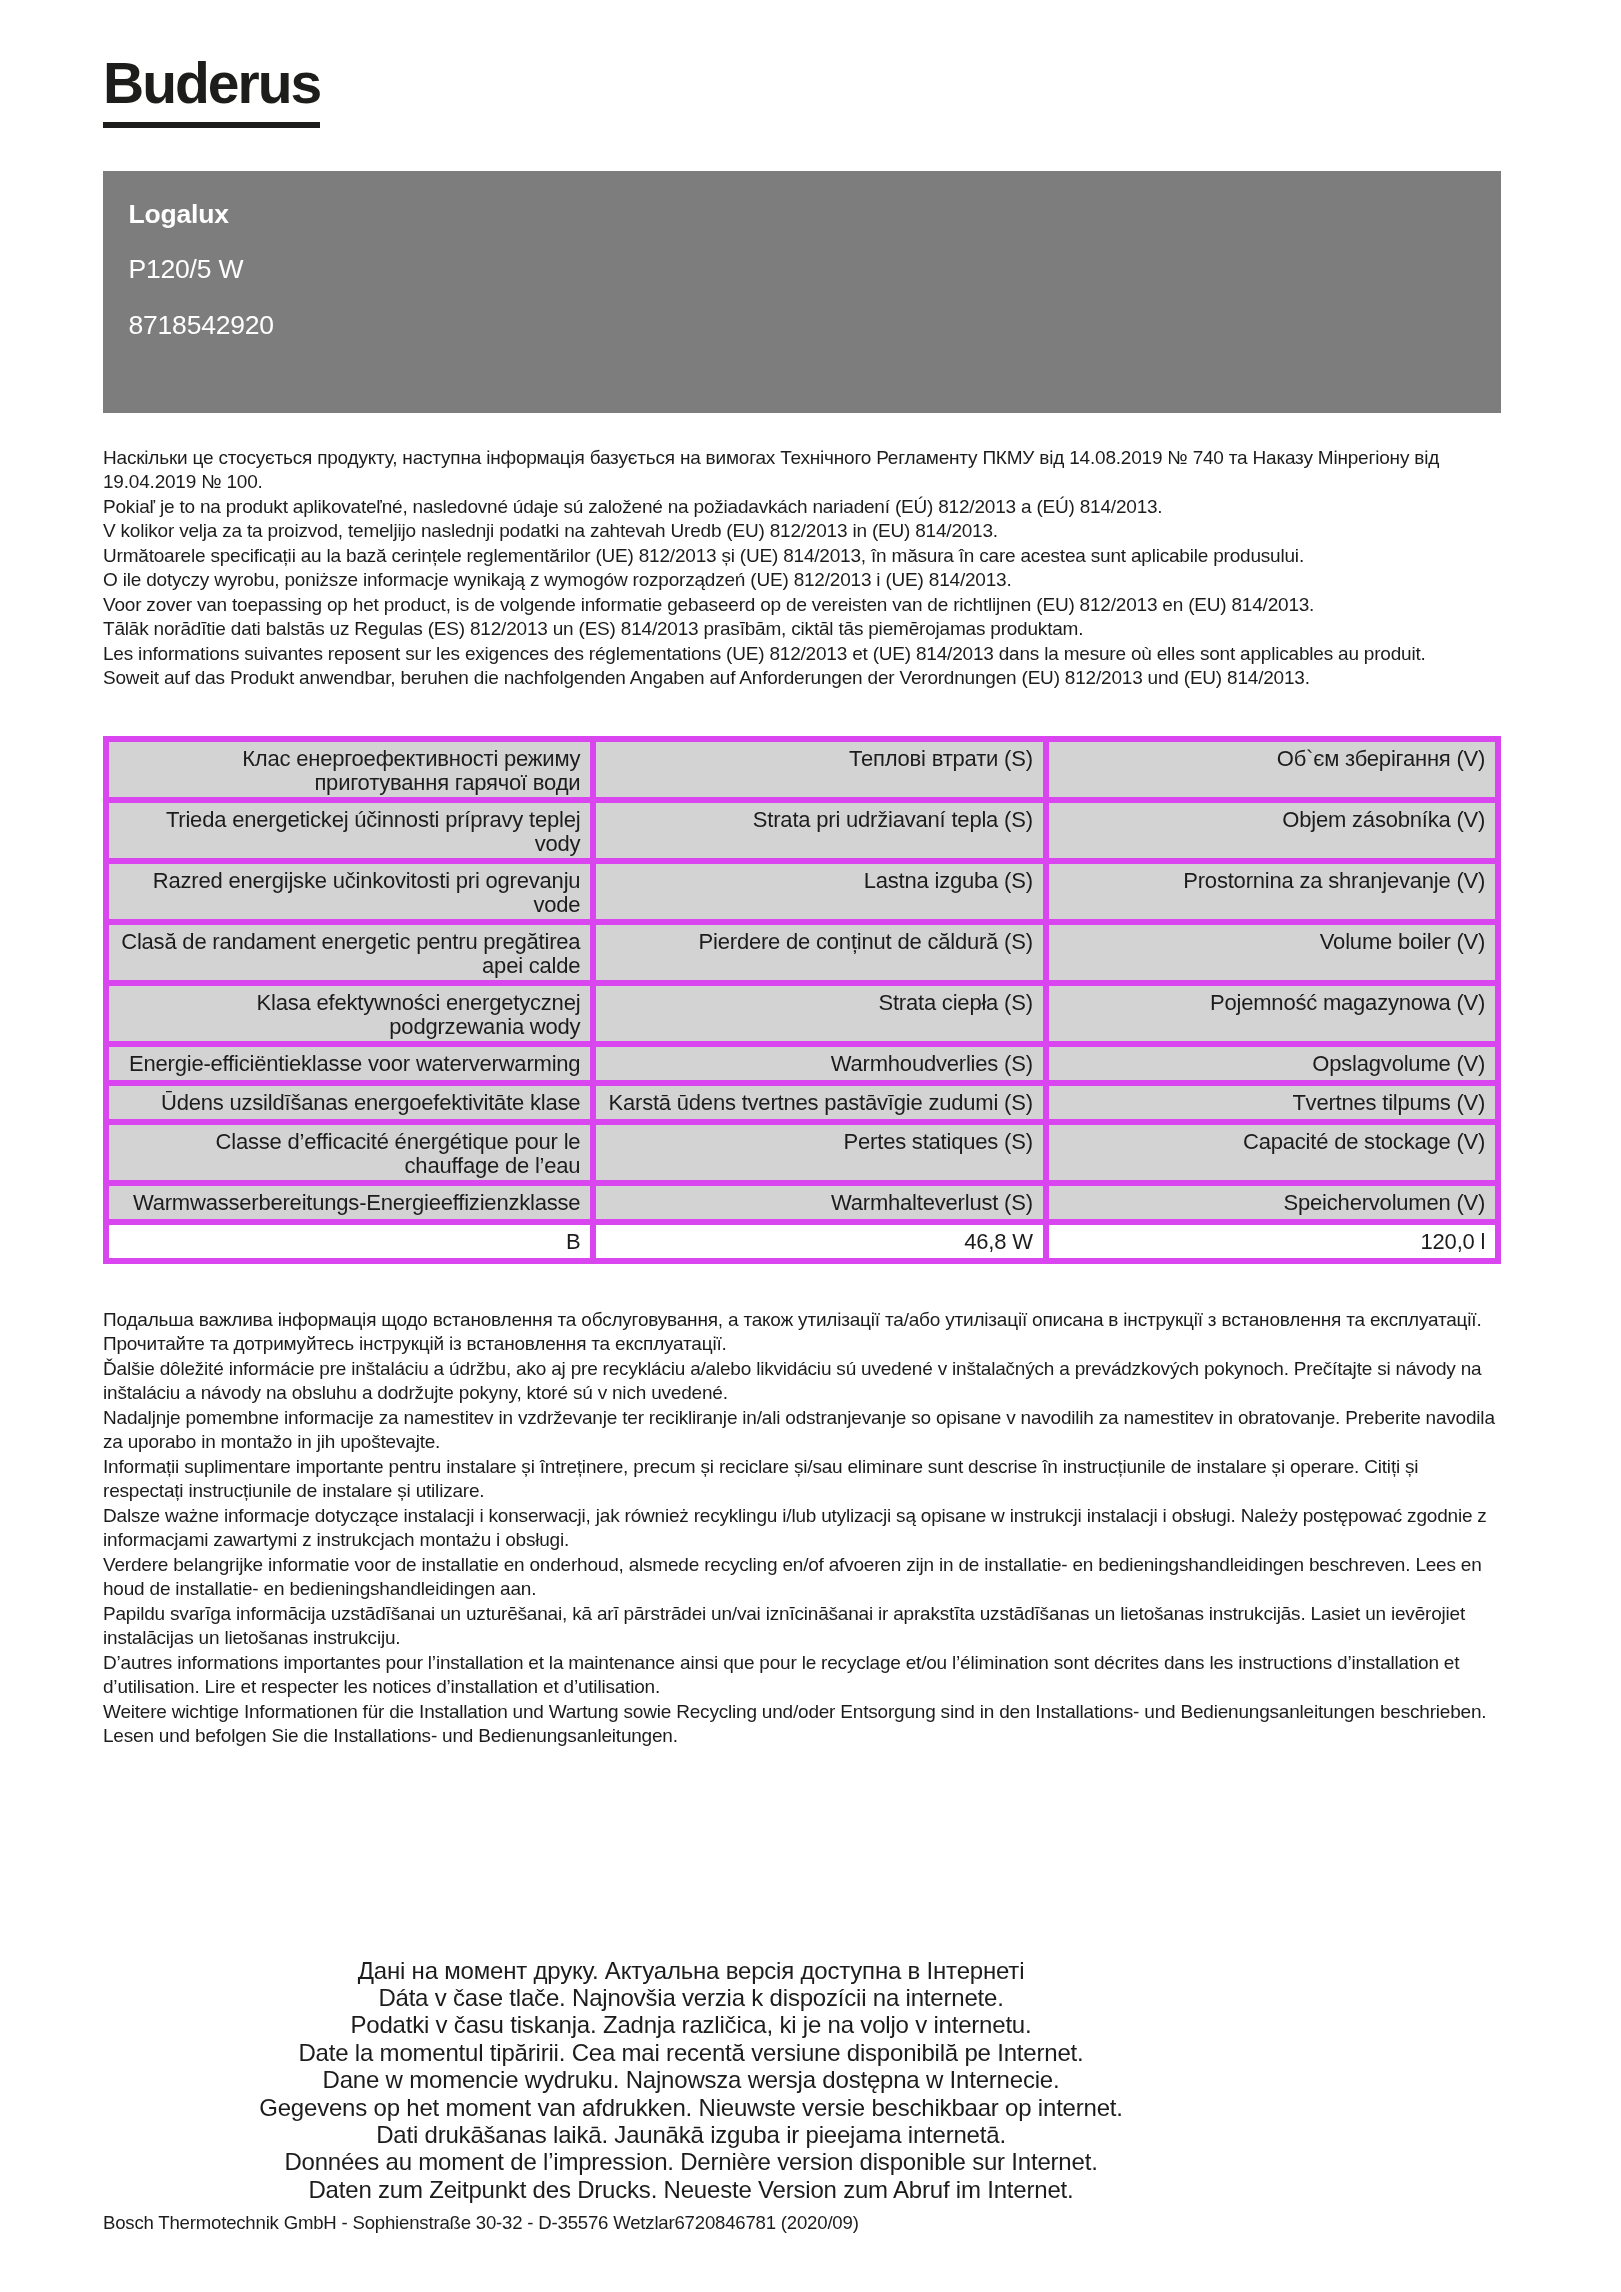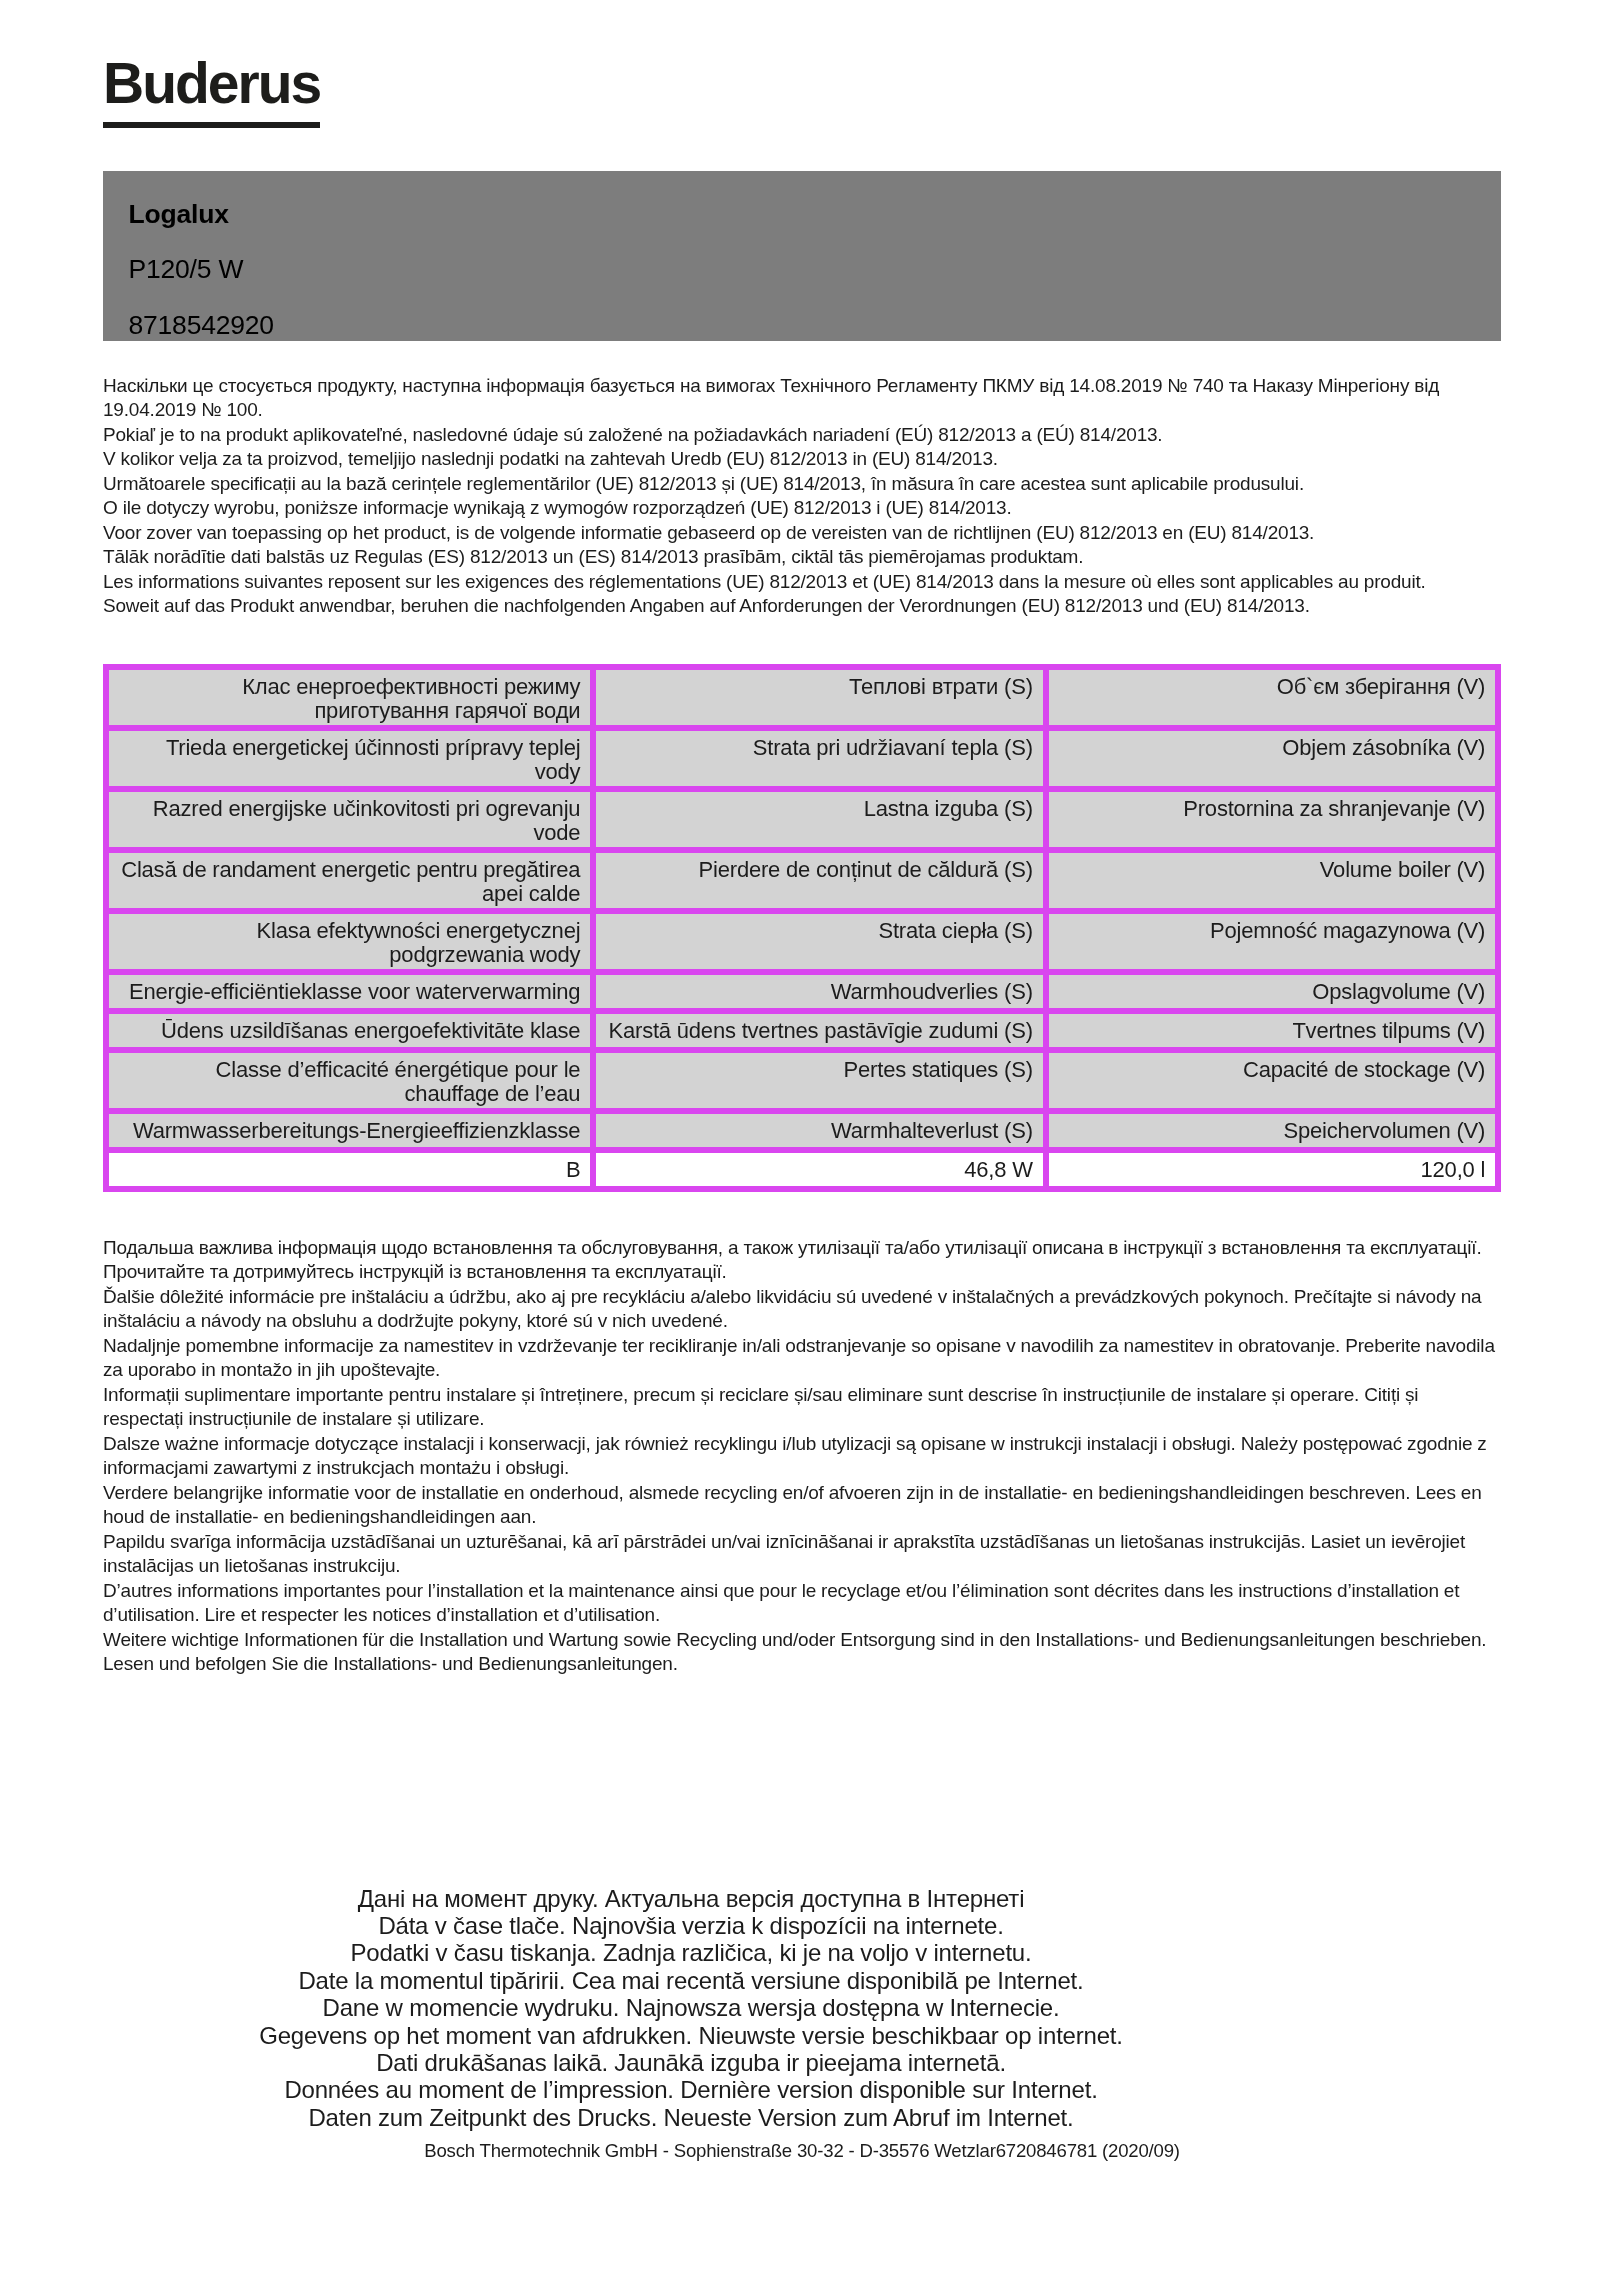--- a/index.html
+++ b/index.html
@@ -21,23 +21,23 @@
     color:#1d1d1b;
     line-height:1.05;
     padding-bottom:7.8px;
     border-bottom:6.9px solid #1d1d1b;
     text-align:right;
   }
 
   
   .product-box {
     margin-top:43px;
-    height:170px;
+    height:242px;
     background:#7d7d7d;
-    color:#000000;
+    color:#ffffff;
     padding:29px 25.5px 0 25.5px;
   }
   .product-box .series { font-weight:bold; font-size:26.5px; line-height:29px; margin-bottom:26.5px; }
   .product-box .line   { font-size:26.5px; line-height:29px; margin-bottom:26.5px; font-weight:normal; }
 
   
   .para { margin-top:33px; font-size:19px; line-height:24.5px; }
   .para .pline { display:block; }
 
   
@@ -72,21 +72,21 @@
     width:1176px;
     text-align:center;
     font-size:24px;
     line-height:27.4px;
   }
 
   
   .footer {
     margin-top:7.8px;
     display:flex;
-    justify-content:center;
+    justify-content:flex-start;
     font-size:18.6px;
     line-height:24.5px;
   }
 </style>
 </head>
 <body>
 
 <div class="page">
 
   <div class="logo">Buderus</div>

